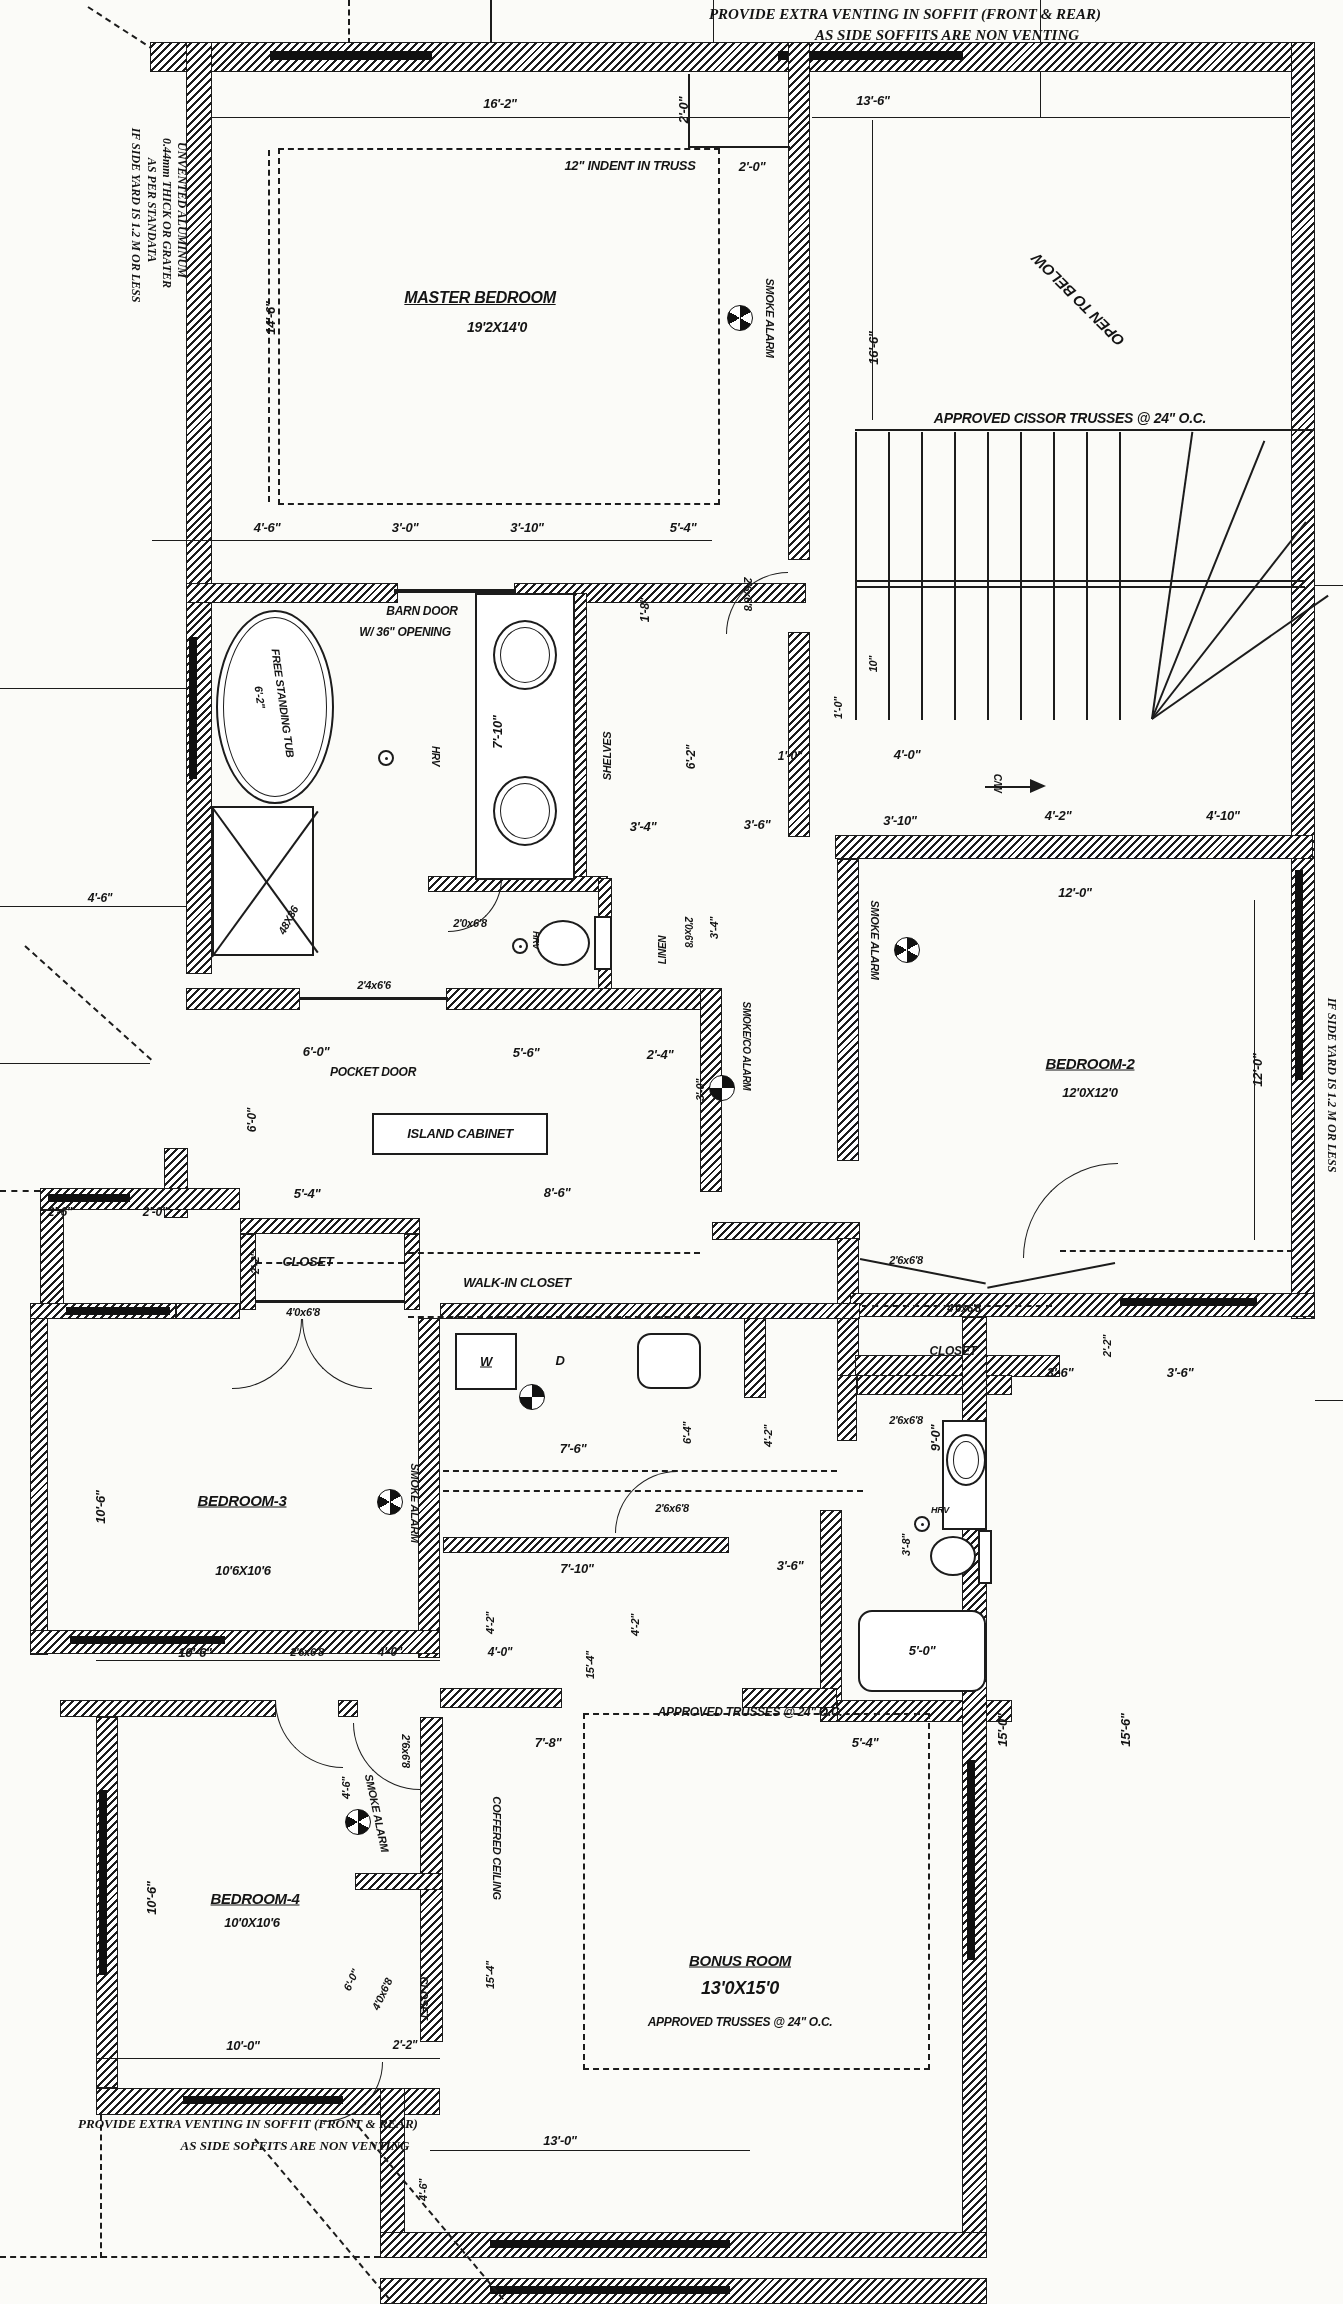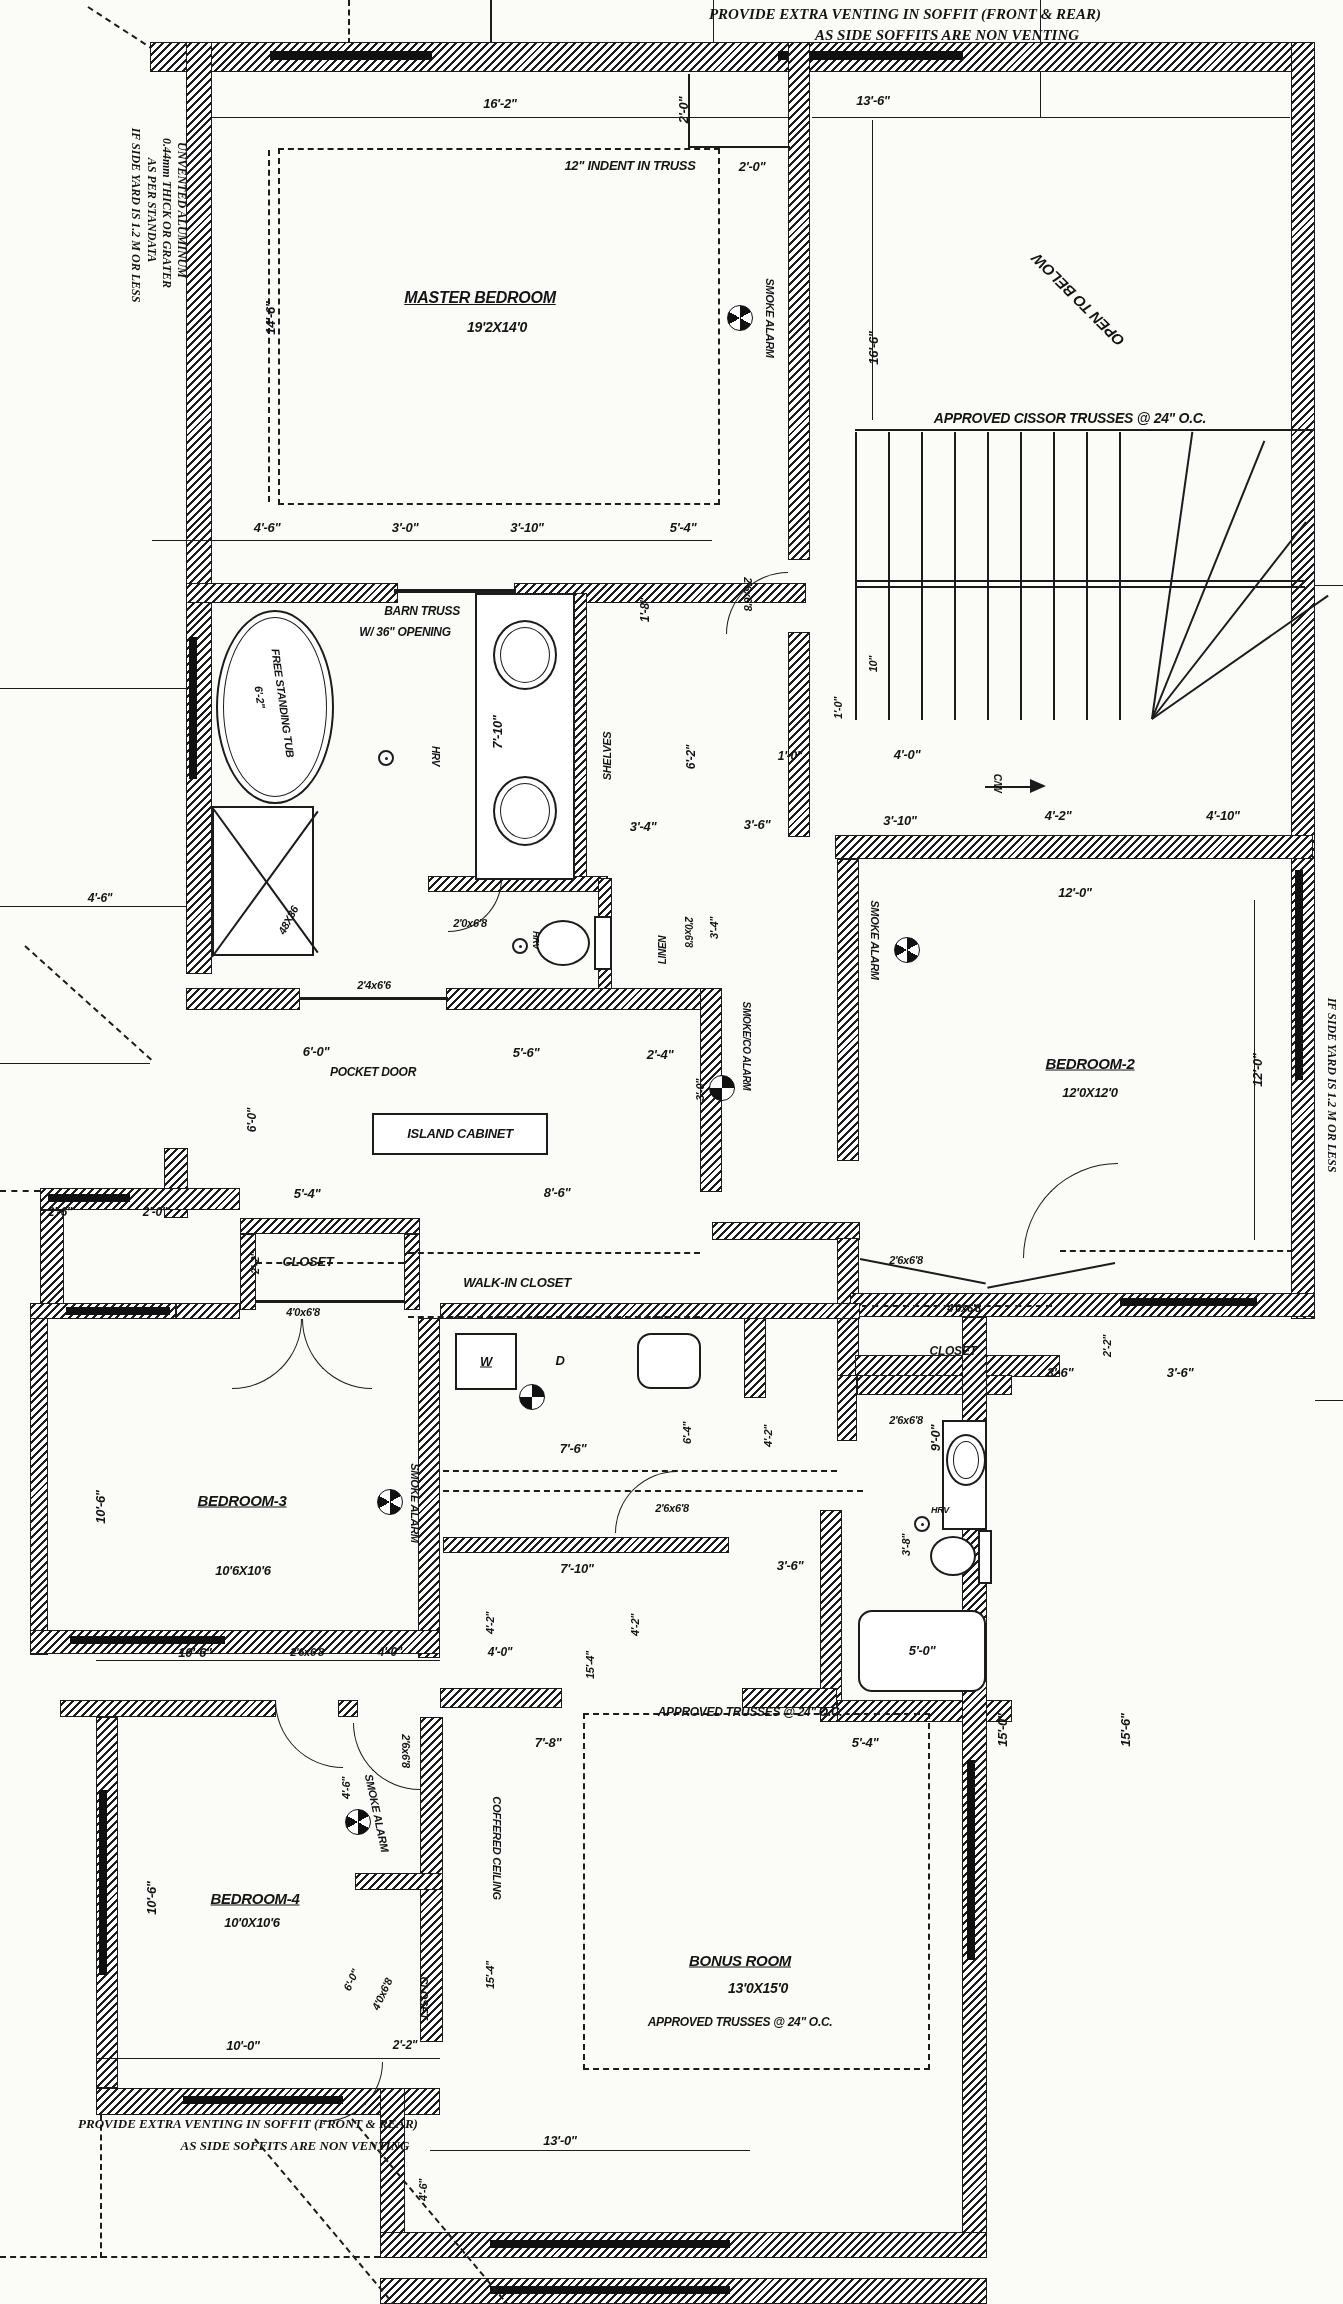--- a/index.html
+++ b/index.html
@@ -202,21 +202,21 @@
     <div class="e lbl" style="left: 873px; top: 348px; font-size: 13px; transform: translate(-50%, -50%) rotate(-90deg);">16'-6"</div>
     <div class="e lbl" style="left: 1078px; top: 300px; font-size: 15px; transform: translate(-50%, -50%) rotate(225deg);">OPEN TO BELOW</div>
     <div class="e lbl" style="left: 1070px; top: 418px; font-size: 14px; transform: translate(-50%, -50%) rotate(0deg);">APPROVED CISSOR TRUSSES @ 24" O.C.</div>
     <div class="e lbl" style="left: 770px; top: 318px; font-size: 11px; transform: translate(-50%, -50%) rotate(90deg);">SMOKE ALARM</div>
     <div class="e lbl u" style="left: 480px; top: 298px; font-size: 16px; transform: translate(-50%, -50%) rotate(0deg);">MASTER BEDROOM</div>
     <div class="e lbl" style="left: 497px; top: 327px; font-size: 14px; transform: translate(-50%, -50%) rotate(0deg);">19'2X14'0</div>
     <div class="e lbl" style="left: 267px; top: 527px; font-size: 13px; transform: translate(-50%, -50%) rotate(0deg);">4'-6"</div>
     <div class="e lbl" style="left: 405px; top: 527px; font-size: 13px; transform: translate(-50%, -50%) rotate(0deg);">3'-0"</div>
     <div class="e lbl" style="left: 527px; top: 527px; font-size: 13px; transform: translate(-50%, -50%) rotate(0deg);">3'-10"</div>
     <div class="e lbl" style="left: 683px; top: 527px; font-size: 13px; transform: translate(-50%, -50%) rotate(0deg);">5'-4"</div>
-    <div class="e lbl" style="left: 422px; top: 611px; font-size: 12px; transform: translate(-50%, -50%) rotate(0deg);">BARN TRUSS</div>
+    <div class="e lbl" style="left: 422px; top: 611px; font-size: 12px; transform: translate(-50%, -50%) rotate(0deg);">BARN DOOR</div>
     <div class="e lbl" style="left: 405px; top: 632px; font-size: 12px; transform: translate(-50%, -50%) rotate(0deg);">W/ 36" OPENING</div>
     <div class="e lbl" style="left: 748px; top: 594px; font-size: 11px; transform: translate(-50%, -50%) rotate(90deg);">2'6x6'8</div>
     <div class="e lbl" style="left: 645px; top: 610px; font-size: 12px; transform: translate(-50%, -50%) rotate(-90deg);">1'-8"</div>
     <div class="e lbl" style="left: 283px; top: 703px; font-size: 11px; transform: translate(-50%, -50%) rotate(82deg);">FREE STANDING TUB</div>
     <div class="e lbl" style="left: 260px; top: 697px; font-size: 11px; transform: translate(-50%, -50%) rotate(82deg);">6'-2"</div>
     <div class="e lbl" style="left: 497px; top: 732px; font-size: 13px; transform: translate(-50%, -50%) rotate(-90deg);">7'-10"</div>
     <div class="e lbl" style="left: 435px; top: 756px; font-size: 10px; transform: translate(-50%, -50%) rotate(90deg);">HRV</div>
     <div class="e lbl" style="left: 607px; top: 756px; font-size: 11px; transform: translate(-50%, -50%) rotate(-90deg);">SHELVES</div>
     <div class="e lbl" style="left: 691px; top: 757px; font-size: 12px; transform: translate(-50%, -50%) rotate(-90deg);">6'-2"</div>
     <div class="e lbl" style="left: 288px; top: 920px; font-size: 11px; transform: translate(-50%, -50%) rotate(-62deg);">48X36</div>
@@ -301,19 +301,19 @@
     <div class="e lbl" style="left: 151px; top: 1898px; font-size: 13px; transform: translate(-50%, -50%) rotate(-90deg);">10'-6"</div>
     <div class="e lbl" style="left: 377px; top: 1813px; font-size: 11px; transform: translate(-50%, -50%) rotate(78deg);">SMOKE ALARM</div>
     <div class="e lbl" style="left: 346px; top: 1788px; font-size: 11px; transform: translate(-50%, -50%) rotate(-90deg);">4'-6"</div>
     <div class="e lbl" style="left: 406px; top: 1751px; font-size: 11px; transform: translate(-50%, -50%) rotate(90deg);">2'6x6'8</div>
     <div class="e lbl" style="left: 351px; top: 1980px; font-size: 11px; transform: translate(-50%, -50%) rotate(-65deg);">6'-0"</div>
     <div class="e lbl" style="left: 382px; top: 1994px; font-size: 11px; transform: translate(-50%, -50%) rotate(-65deg);">4'0x6'8</div>
     <div class="e lbl" style="left: 424px; top: 1998px; font-size: 11px; transform: translate(-50%, -50%) rotate(90deg);">CLOSET</div>
     <div class="e lbl" style="left: 243px; top: 2045px; font-size: 13px; transform: translate(-50%, -50%) rotate(0deg);">10'-0"</div>
     <div class="e lbl" style="left: 405px; top: 2045px; font-size: 12px; transform: translate(-50%, -50%) rotate(0deg);">2'-2"</div>
     <div class="e lbl u" style="left: 740px; top: 1960px; font-size: 15px; transform: translate(-50%, -50%) rotate(0deg);">BONUS ROOM</div>
-    <div class="e lbl" style="left: 740px; top: 1988px; font-size: 14px; transform: translate(-50%, -50%) rotate(0deg); margin-left: 18px;">13'0X15'0</div>
+    <div class="e lbl" style="left: 740px; top: 1988px; font-size: 18px; transform: translate(-50%, -50%) rotate(0deg);">13'0X15'0</div>
     <div class="e lbl" style="left: 740px; top: 2022px; font-size: 12px; transform: translate(-50%, -50%) rotate(0deg);">APPROVED TRUSSES @ 24" O.C.</div>
     <div class="e lbl" style="left: 560px; top: 2140px; font-size: 13px; transform: translate(-50%, -50%) rotate(0deg);">13'-0"</div>
     <div class="e lbl" style="left: 423px; top: 2190px; font-size: 11px; transform: translate(-50%, -50%) rotate(-90deg);">4'-6"</div>
     <div class="e lbl f1" style="left: 248px; top: 2124px; font-size: 13px; transform: translate(-50%, -50%) rotate(0deg);">PROVIDE EXTRA VENTING IN SOFFIT (FRONT &amp; REAR)</div>
     <div class="e lbl f1" style="left: 295px; top: 2146px; font-size: 13px; transform: translate(-50%, -50%) rotate(0deg);">AS SIDE SOFFITS ARE NON VENTING</div>
   </div>
 
 </body></html>

